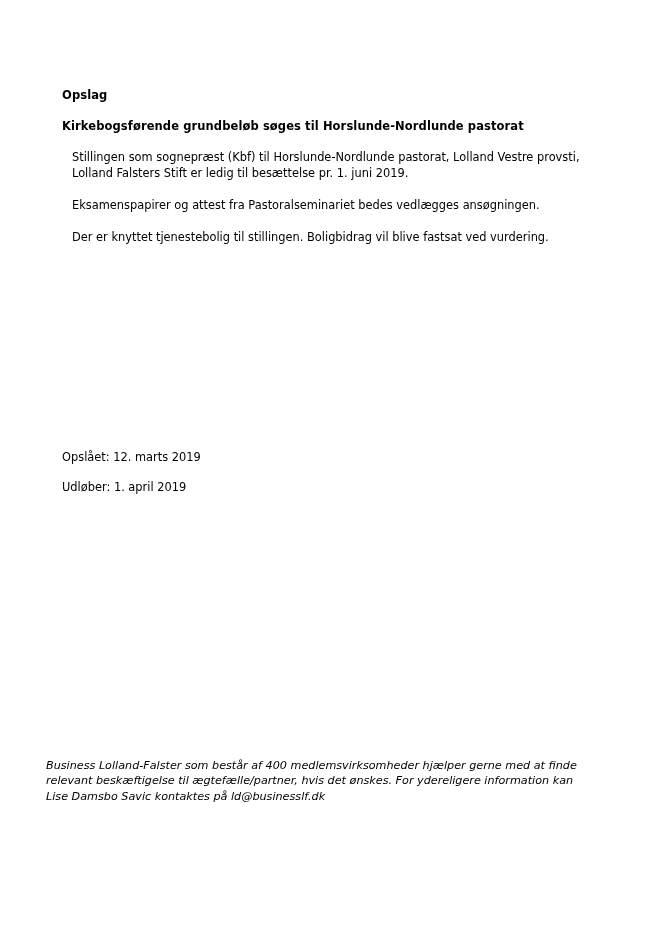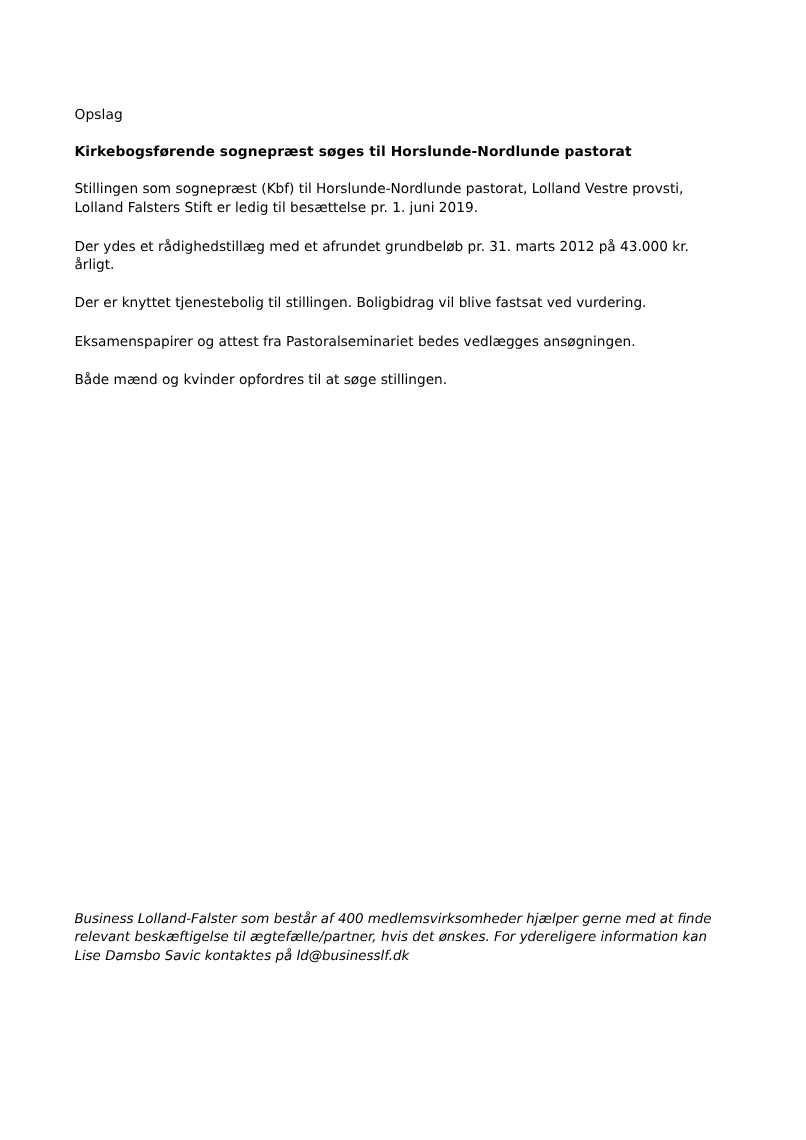--- a/index.html
+++ b/index.html
@@ -21,36 +21,36 @@
     box-sizing: border-box;
   }
   .content {
     position: absolute;
     left: 62px;
     top: 88px;
     width: 535px;
   }
   .doc-label {
     font-size: 11.5px;
-    font-weight: normal;
+    font-weight: bold;
     line-height: 1.28;
     margin: 0 0 16px 0;
     letter-spacing: 0.1px;
   }
   .doc-heading {
     font-size: 11.5px;
     font-weight: bold;
     line-height: 1.28;
     margin: 0 0 17px 0;
     letter-spacing: 0.1px;
   }
   .para {
     font-size: 11.4px;
     line-height: 1.33;
-    margin: 0 0 17px 0;
+    margin: 0 0 17px 10px;
     text-align: left;
   }
   .para:last-child {
     margin-bottom: 0;
   }
   .dates {
     position: absolute;
     left: 62px;
     top: 450px;
     width: 400px;
@@ -58,51 +58,53 @@
   .date-line {
     font-size: 11.4px;
     line-height: 1.33;
     margin: 0 0 15px 0;
   }
   .date-line:last-child {
     margin-bottom: 0;
   }
   .footer-note {
     position: absolute;
-    left: 62px;
+    left: 46px;
     top: 758px;
     width: 540px;
     font-size: 11.2px;
     font-style: italic;
     line-height: 1.38;
     margin: 0;
   }
 </style>
 </head>
 <body>
 
 <div class="page">
 
   <div class="content">
 
     <p class="doc-label">Opslag</p>
 
-    <h1 class="doc-heading">Kirkebogsførende sognepræst søges til Horslunde-Nordlunde pastorat</h1>
+    <h1 class="doc-heading">Kirkebogsførende grundbeløb søges til Horslunde-Nordlunde pastorat</h1>
 
     <p class="para">Stillingen som sognepræst (Kbf) til Horslunde-Nordlunde pastorat, Lolland Vestre provsti, Lolland Falsters Stift er ledig til besættelse pr. 1. juni 2019.</p>
 
 
-    <p class="para">Der ydes et rådighedstillæg med et afrundet grundbeløb pr. 31. marts 2012 på 43.000 kr. årligt.</p>
 
+
+    <p class="para">Eksamenspapirer og attest fra Pastoralseminariet bedes vedlægges ansøgningen.</p>
 
     <p class="para">Der er knyttet tjenestebolig til stillingen. Boligbidrag vil blive fastsat ved vurdering.</p>
 
-    <p class="para">Eksamenspapirer og attest fra Pastoralseminariet bedes vedlægges ansøgningen.</p>
-
-    <p class="para">Både mænd og kvinder opfordres til at søge stillingen.</p>
 
 
   </div>
 
+  <div class="dates">
+    <p class="date-line">Opslået: 12. marts 2019</p>
+    <p class="date-line">Udløber: 1. april 2019</p>
+  </div>
 
   <p class="footer-note">Business Lolland-Falster som består af 400 medlemsvirksomheder hjælper gerne med at finde relevant beskæftigelse til ægtefælle/partner, hvis det ønskes. For ydereligere information kan Lise Damsbo Savic kontaktes på ld@businesslf.dk</p>
 
 </div>
 
 </body></html>

